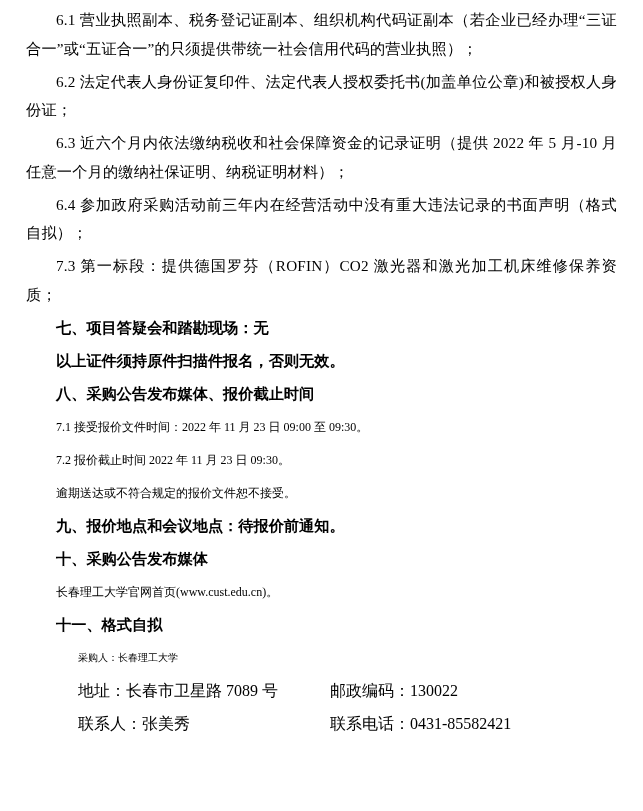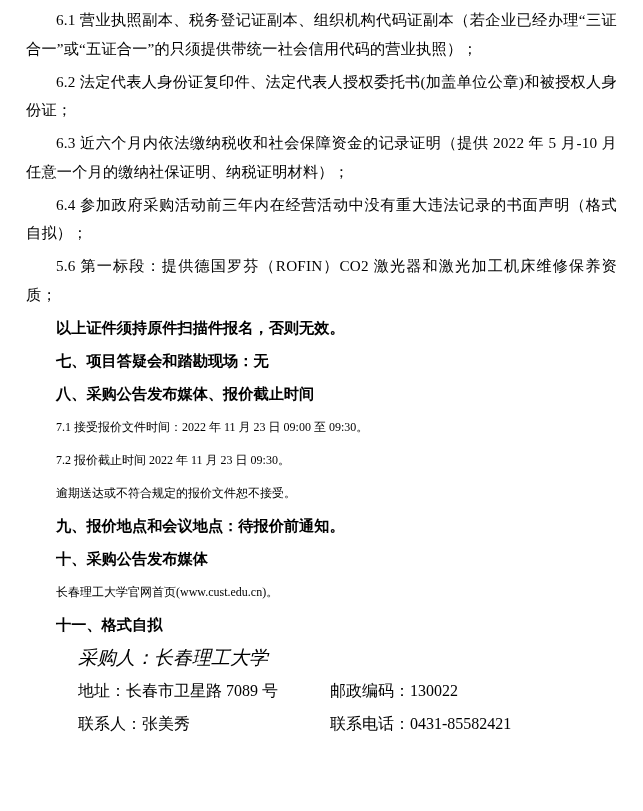--- a/index.html
+++ b/index.html
@@ -45,24 +45,23 @@
   .contact-row .col-a {
     width: 208px;
     flex: 0 0 208px;
   }
   .contact-row .col-b {
     flex: 1 1 auto;
     margin-left: 44px;
   }
   .single {
     padding-left: 52px;
-    font-size: 19px;
+    font-size: 10px;
     line-height: 28.5px;
     margin: 0 0 4.5px 0;
-    font-style: italic;
   }
   .heading {
     font-size: 15.2px;
     line-height: 28.5px;
     font-weight: bold;
     margin: 0 0 4.5px 0;
     padding-left: 30px;
   }
   .subline {
     font-size: 12px;
@@ -74,24 +73,24 @@
 </head>
 <body>
 
 <div class="page">
   <div>
 
     <p class="para indent">6.1 营业执照副本、税务登记证副本、组织机构代码证副本（若企业已经办理“三证合一”或“五证合一”的只须提供带统一社会信用代码的营业执照）；</p>
     <p class="para indent">6.2 法定代表人身份证复印件、法定代表人授权委托书(加盖单位公章)和被授权人身份证；</p>
     <p class="para indent">6.3 近六个月内依法缴纳税收和社会保障资金的记录证明（提供 2022 年 5 月-10 月任意一个月的缴纳社保证明、纳税证明材料）；</p>
     <p class="para indent">6.4 参加政府采购活动前三年内在经营活动中没有重大违法记录的书面声明（格式自拟）；</p>
-    <p class="para indent">5.6 第一标段：提供德国罗芬（ROFIN）CO2 激光器和激光加工机床维修保养资质；</p>
+    <p class="para indent">7.3 第一标段：提供德国罗芬（ROFIN）CO2 激光器和激光加工机床维修保养资质；</p>
 
+    <p class="heading">七、项目答疑会和踏勘现场：无</p>
     <p class="heading">以上证件须持原件扫描件报名，否则无效。</p>
-    <p class="heading">七、项目答疑会和踏勘现场：无</p>
     <p class="heading">八、采购公告发布媒体、报价截止时间</p>
 
     <p class="subline">7.1 接受报价文件时间：2022 年 11 月 23 日 09:00 至 09:30。</p>
     <p class="subline">7.2 报价截止时间 2022 年 11 月 23 日 09:30。</p>
     <p class="subline">逾期送达或不符合规定的报价文件恕不接受。</p>
 
     <p class="heading">九、报价地点和会议地点：待报价前通知。</p>
     <p class="heading">十、采购公告发布媒体</p>
     <p class="subline">长春理工大学官网首页(www.cust.edu.cn)。</p>
     <p class="heading">十一、格式自拟</p>

